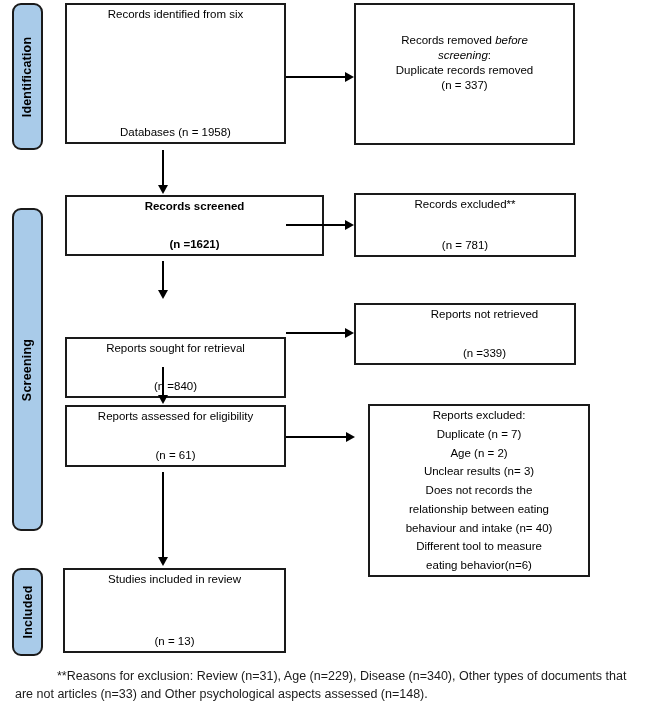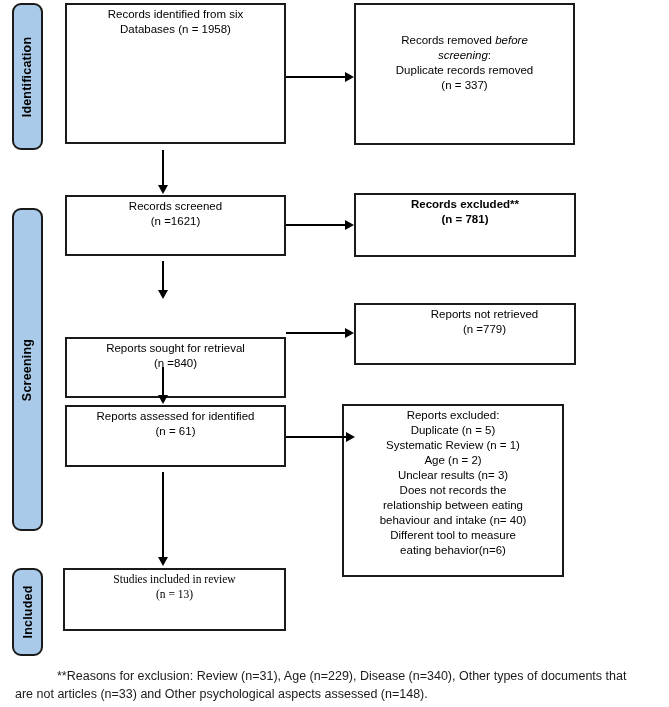--- a/index.html
+++ b/index.html
@@ -34,21 +34,21 @@
   }
 
   
   .fbox {
     position: absolute;
     background: #ffffff;
     border: 2px solid #1a1a1a;
     display: flex;
     flex-direction: column;
     align-items: center;
-    justify-content: flex-start;
+    justify-content: space-between;
     text-align: center;
     font-size: 11.5px;
     line-height: 15px;
     color: #000000;
     padding: 2px 6px;
   }
   .fbox.top-align { justify-content: flex-start; }
   .bline { white-space: nowrap; }
   .bline em { }
 
@@ -114,59 +114,58 @@
     <div class="bline">Databases (n = 1958)</div>
   </div>
 
   <div class="fbox top-align" style="left:354px; top:3px; width:221px; height:142px; padding-top:28px;">
     <div class="bline"><span>Records removed </span><em>before</em></div>
     <div class="bline"><em>screening</em><span>:</span></div>
     <div class="bline">Duplicate records removed</div>
     <div class="bline">(n = 337)</div>
   </div>
 
-  <div class="fbox" style="left:65px; top:195px; width:221px; height:61px;">
+  <div class="fbox" style="left:65px; top:195px; width:259px; height:61px;font-weight:bold;">
     <div class="bline">Records screened</div>
     <div class="bline">(n =1621)</div>
   </div>
 
-  <div class="fbox" style="left:354px; top:193px; width:222px; height:64px;font-weight:bold;">
+  <div class="fbox" style="left:354px; top:193px; width:222px; height:64px;">
     <div class="bline">Records excluded**</div>
     <div class="bline">(n = 781)</div>
   </div>
 
   <div class="fbox" style="left:65px; top:301px; width:221px; height:61px;margin-top:36px;">
     <div class="bline">Reports sought for retrieval</div>
     <div class="bline">(n =840)</div>
   </div>
 
   <div class="fbox" style="left:354px; top:303px; width:222px; height:62px;padding-left:45px;">
     <div class="bline">Reports not retrieved</div>
-    <div class="bline">(n =779)</div>
+    <div class="bline">(n =339)</div>
   </div>
 
   <div class="fbox" style="left:65px; top:405px; width:221px; height:62px;">
-    <div class="bline">Reports assessed for identified</div>
+    <div class="bline">Reports assessed for eligibility</div>
     <div class="bline">(n = 61)</div>
   </div>
 
-  <div class="fbox" style="left:342px; top:404px; width:222px; height:173px;">
+  <div class="fbox" style="left:368px; top:404px; width:222px; height:173px;">
     <div class="bline">Reports excluded:</div>
-    <div class="bline">Duplicate (n = 5)</div>
-    <div class="bline">Systematic Review (n = 1)</div>
+    <div class="bline">Duplicate (n = 7)</div>
     <div class="bline">Age (n = 2)</div>
     <div class="bline">Unclear results (n= 3)</div>
     <div class="bline">Does not records the</div>
     <div class="bline">relationship between eating</div>
     <div class="bline">behaviour and intake (n= 40)</div>
     <div class="bline">Different tool to measure</div>
     <div class="bline">eating behavior(n=6)</div>
   </div>
 
-  <div class="fbox" style="left:63px; top:568px; width:223px; height:63px;font-family:Liberation Serif, serif;">
+  <div class="fbox" style="left:63px; top:568px; width:223px; height:85px;">
     <div class="bline">Studies included in review</div>
     <div class="bline">(n = 13)</div>
   </div>
 
   <div class="varrow" style="left:157px; top:150px; height:44px;">
     <div class="vline"></div>
     <div class="vhead"></div>
   </div>
   <div class="varrow" style="left:157px; top:261px; height:38px;">
     <div class="vline"></div>

